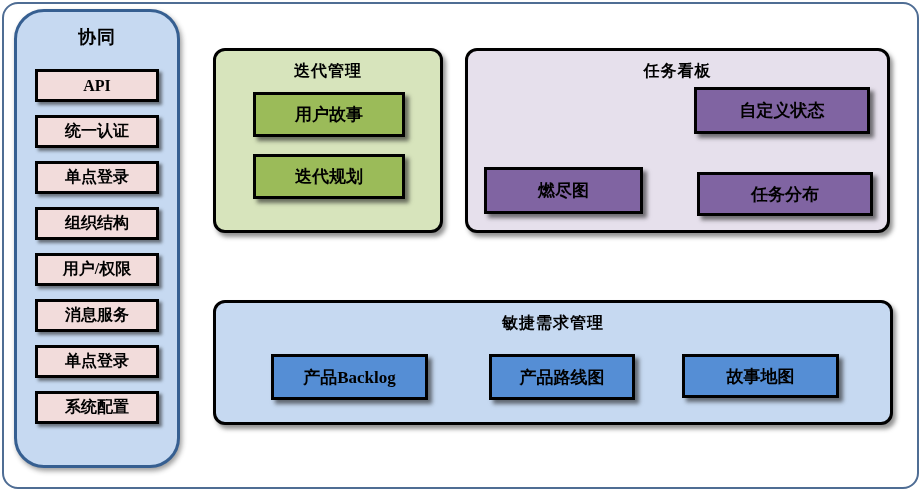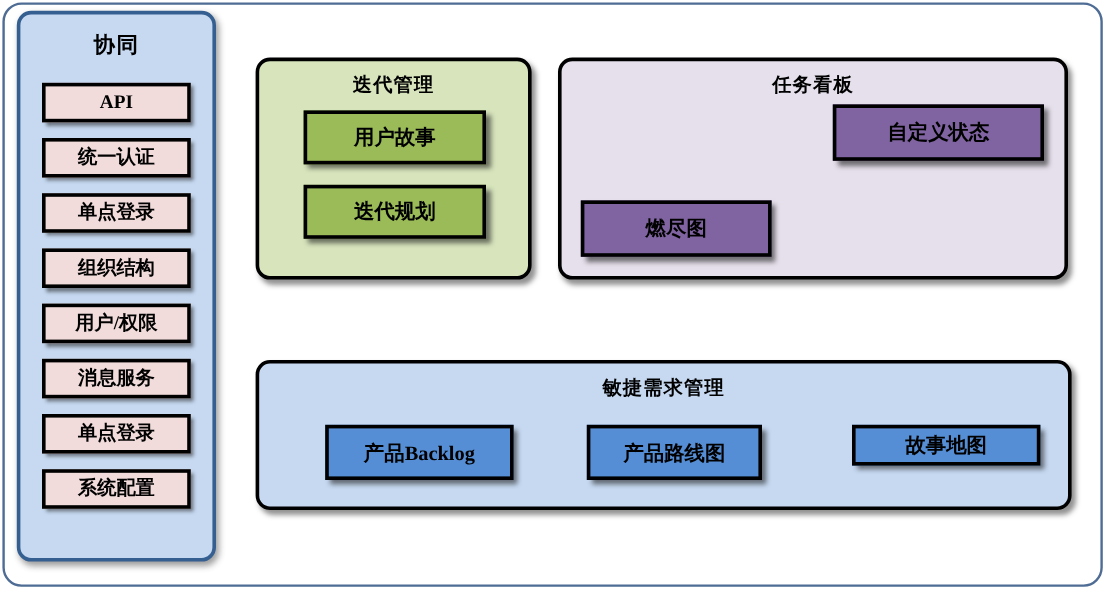--- a/index.html
+++ b/index.html
@@ -18,21 +18,21 @@
     border-radius: 16px;
     background: #ffffff;
   }
   
   .sidebar {
     position: absolute;
     left: 14px; top: 9px;
     width: 166px; height: 459px;
     background: #c6d9f1;
     border: 3px solid #365f91;
-    border-radius: 12px;
+    border-radius: 30px;
     box-shadow: 2px 3px 5px rgba(40,40,40,0.45);
     box-sizing: border-box;
   }
   .sidebar-title {
     margin-top: 13px;
     text-align: center;
     font-weight: bold;
     font-size: 18px;
     color: #000;
     letter-spacing: 1px;
@@ -115,21 +115,21 @@
   .chip.user-story        { left: 37px;  top: 41px;  width: 152px; height: 45px; }
   .chip.iteration-plan    { left: 37px;  top: 103px; width: 152px; height: 45px; }
   
   .chip.task-card         { left: 24px;  top: 38px;  width: 159px; height: 47px; }
   .chip.custom-status     { left: 226px; top: 36px;  width: 176px; height: 47px; }
   .chip.burndown          { left: 16px;  top: 116px; width: 159px; height: 47px; }
   .chip.task-distribution { left: 229px; top: 121px; width: 176px; height: 44px; }
   
   .chip.product-backlog   { left: 55px;  top: 51px;  width: 157px; height: 46px; }
   .chip.product-roadmap   { left: 273px; top: 51px;  width: 146px; height: 46px; }
-  .chip.story-map         { left: 494px; top: 51px;  width: 157px; height: 34px; }
+  .chip.story-map         { left: 466px; top: 51px;  width: 157px; height: 44px; }
 </style>
 </head>
 <body>
 
 <div class="outer-frame"></div>
 
 <aside class="sidebar">
   <div class="sidebar-title">协同</div>
   <div class="sidebar-items">
     <div class="pill pink">API</div>
@@ -146,20 +146,21 @@
 <section class="group iteration">
   <div class="group-title">迭代管理</div>
   <div class="chip green user-story">用户故事</div>
   <div class="chip green iteration-plan">迭代规划</div>
 </section>
 
 <section class="group kanban">
   <div class="group-title">任务看板</div>
   <div class="chip purple custom-status">自定义状态</div>
   <div class="chip purple burndown">燃尽图</div>
+  <div class="chip purple task-distribution">任务分布</div>
 </section>
 
 <section class="group requirements">
   <div class="group-title">敏捷需求管理</div>
   <div class="chip blue product-backlog">产品Backlog</div>
   <div class="chip blue product-roadmap">产品路线图</div>
   <div class="chip blue story-map">故事地图</div>
 </section>
 
 </body></html>

